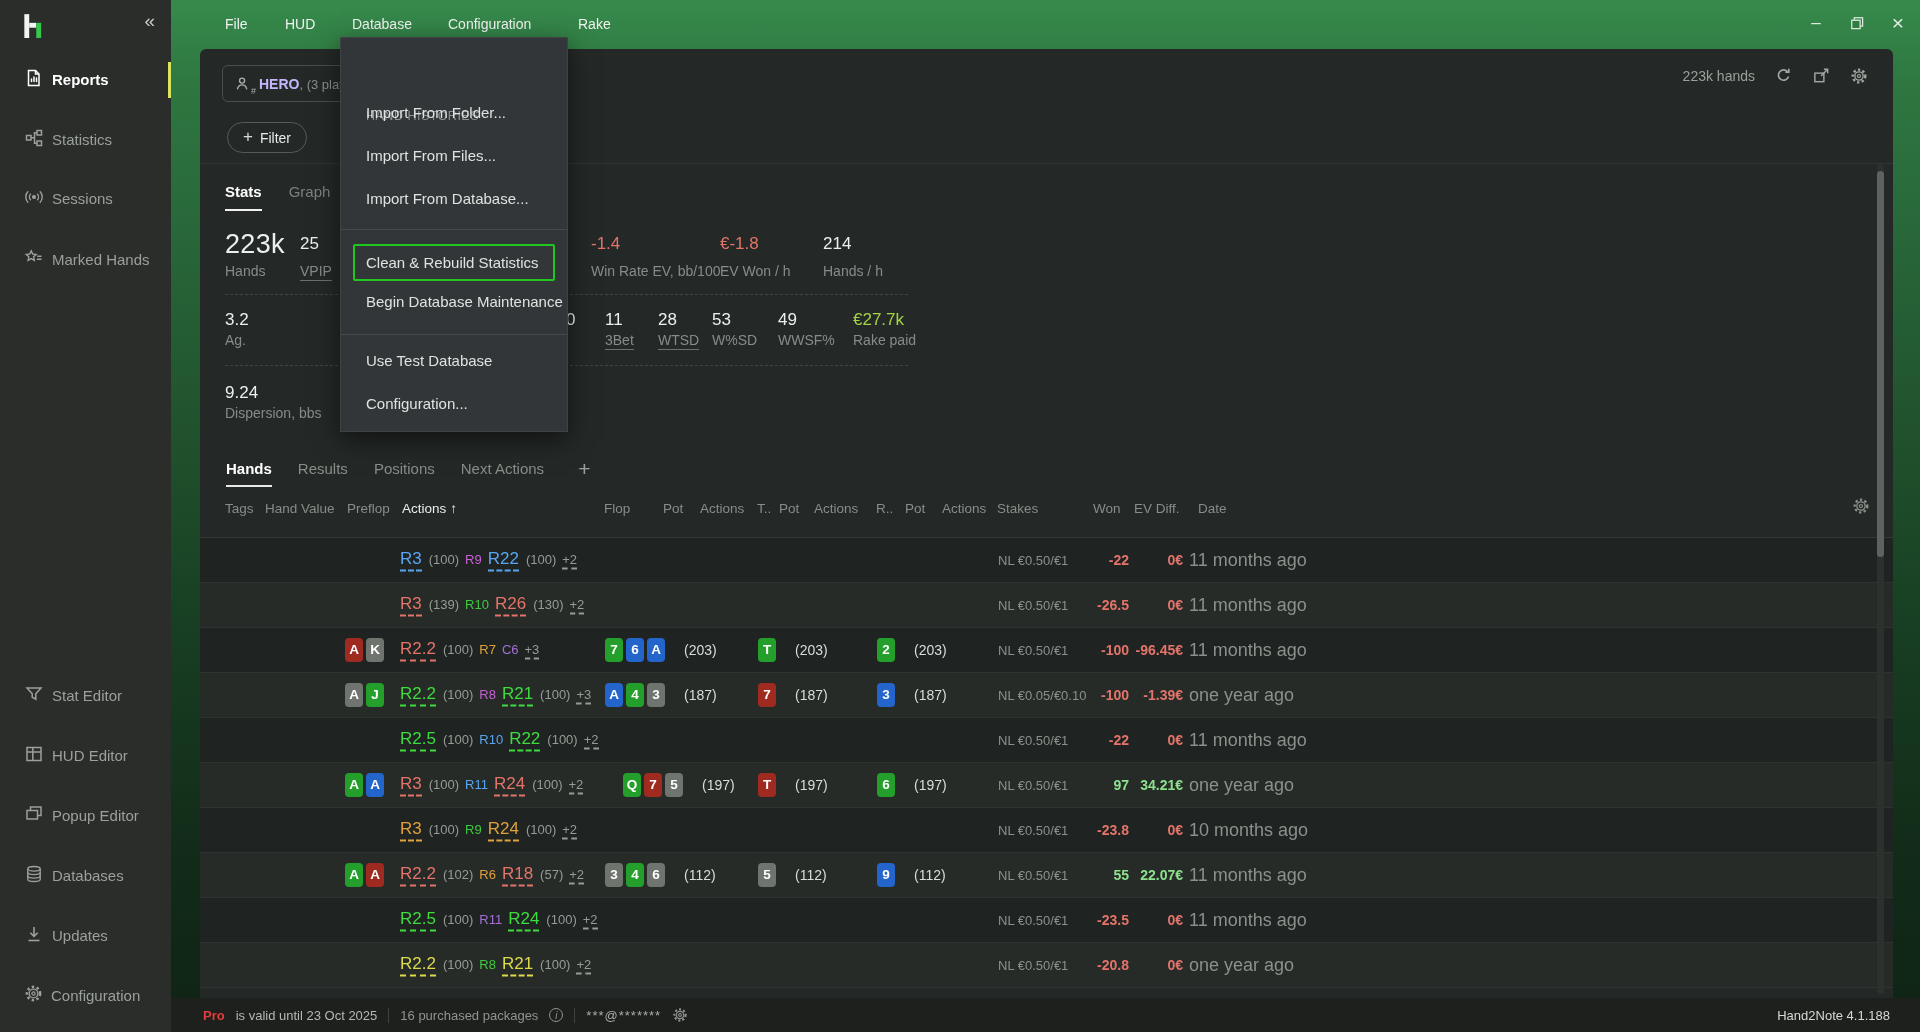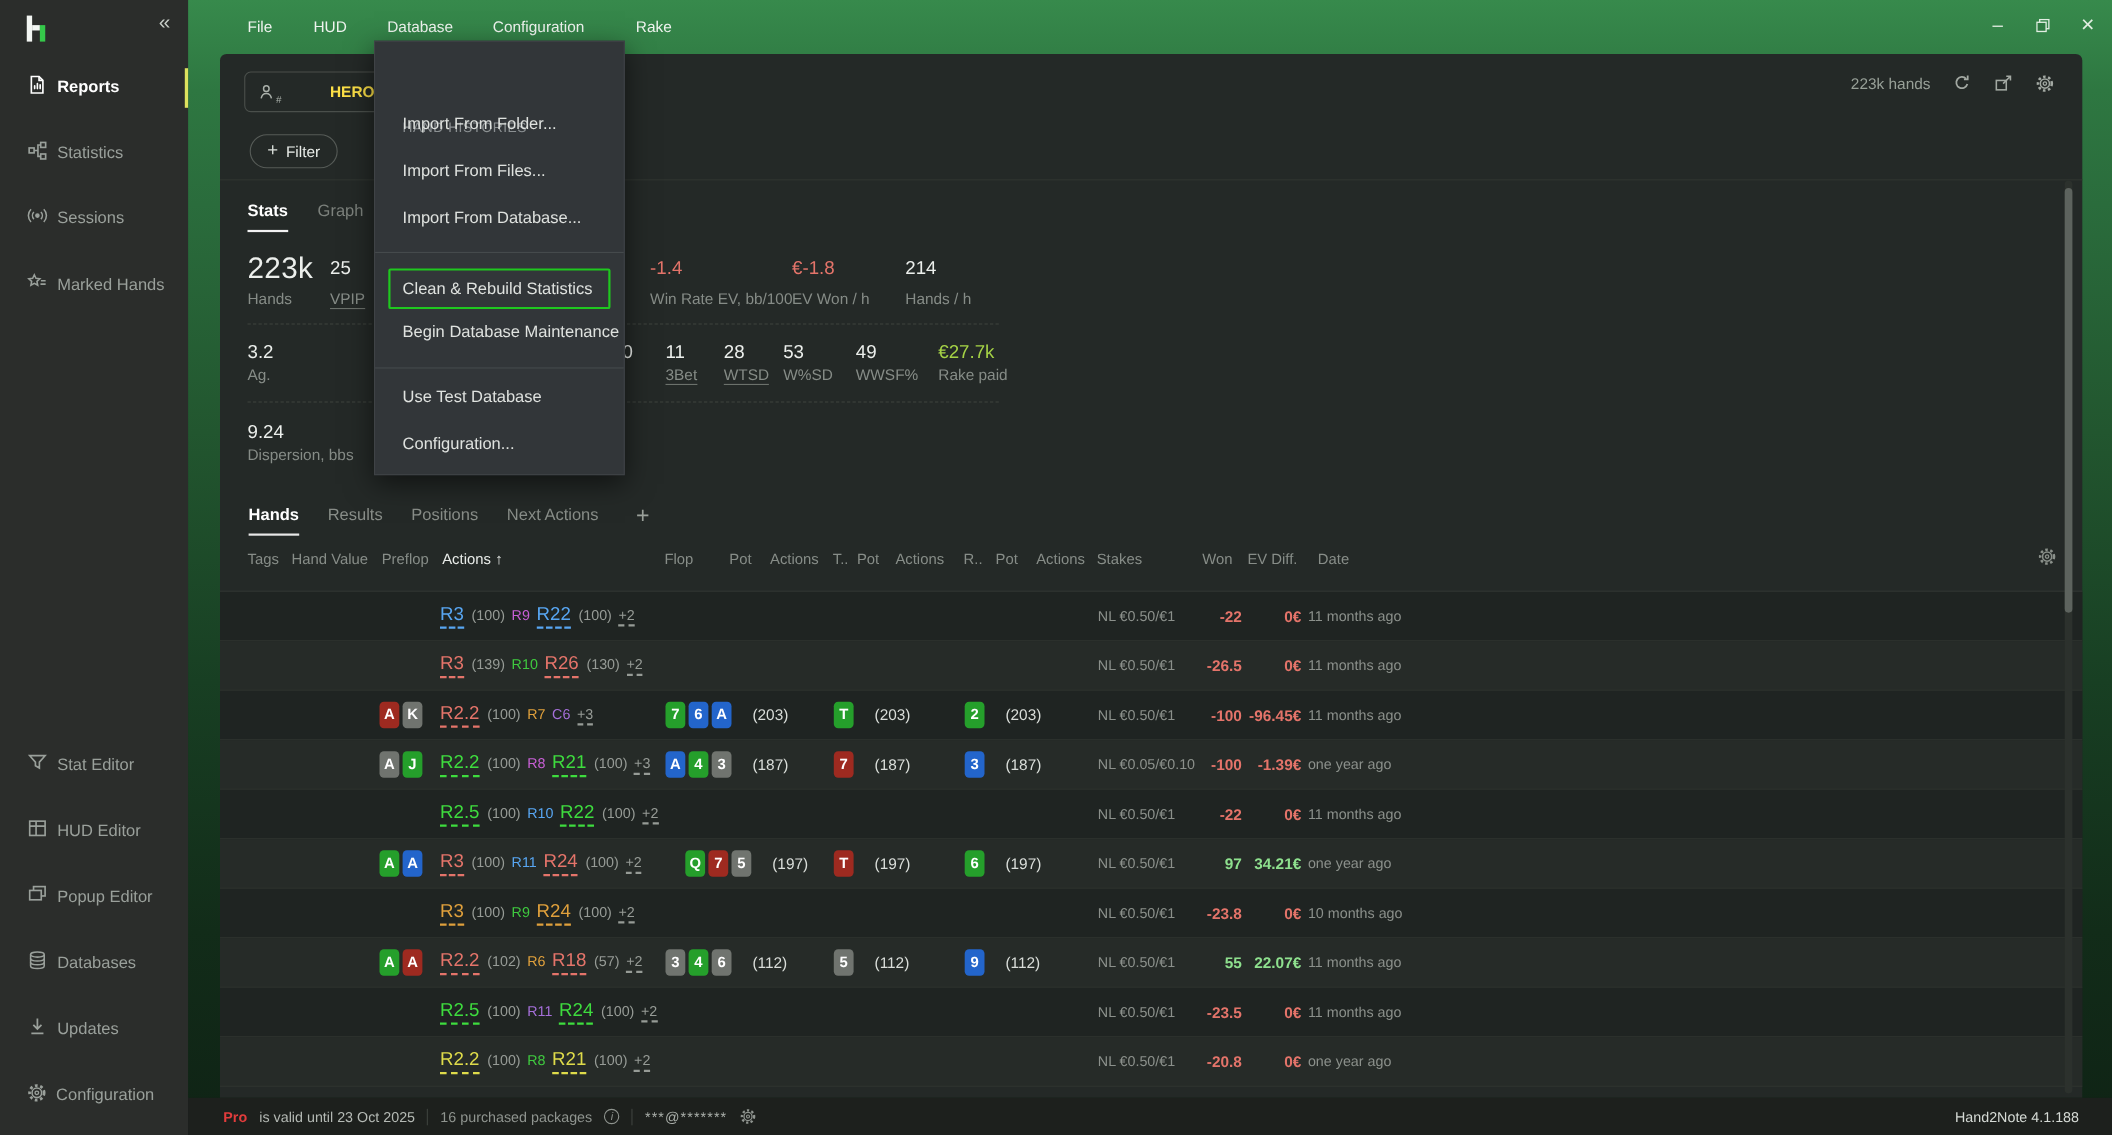--- a/index.html
+++ b/index.html
@@ -21,21 +21,21 @@
   .side-item{position:absolute;left:0;width:171px;height:40px;display:flex;align-items:center;
              padding-left:24px;gap:8px;color:#9aa09b;font-size:15px;}
   .side-item.active{color:#ffffff;font-weight:700;}
   .side-item svg{flex:0 0 auto;}
   .act-ind{position:absolute;right:0;top:62px;width:3px;height:36px;background:#dde25e;}
   
   .card{position:absolute;left:200px;top:49px;width:1693px;height:949px;background:#242927;
         border-radius:6px 6px 0 0;z-index:2;}
   .chip{position:absolute;left:22px;top:16px;width:200px;height:37px;border:1px solid #4a4f4b;border-radius:6px;
         display:flex;align-items:center;padding:0 11px;gap:7px;color:#aab0aa;white-space:nowrap;overflow:hidden;}
-  .chip .name{color:#fde047;font-weight:700;font-size:14px;margin-left:41px;}
+  .chip .name{color:#c4b5fd;font-weight:700;font-size:14px;}
   .chip .suffix{color:#8b908b;font-size:13px;}
   .chip-icon{position:relative;width:18px;height:18px;}
   .chip-hash{position:absolute;right:-4px;bottom:-3px;font-size:9px;color:#aab0aa;}
   .hands-badge{position:absolute;top:17px;right:25px;display:flex;align-items:center;gap:19px;color:#a2a8a2;}
   .hands-badge .txt{font-size:14px;color:#98a098;}
   .filter-btn{position:absolute;left:27px;top:73px;width:80px;height:31px;border-radius:16px;border:1px solid #565b57;
         background:transparent;color:#e8ece8;font-size:14px;display:flex;align-items:center;justify-content:center;gap:7px;}
   .filter-btn .pl{font-size:17px;color:#d8ddd8;margin-top:-1px;}
   .hline{position:absolute;left:0;right:0;top:114px;border-top:1px solid #313631;}
   .view-tabs{position:absolute;left:25px;top:134px;display:flex;gap:27px;font-size:15px;}
@@ -69,21 +69,21 @@
   .cell{position:absolute;top:50%;transform:translateY(-50%);white-space:nowrap;}
   .pc{display:inline-block;width:18px;height:24px;border-radius:4px;color:#fff;font-weight:700;font-size:13.5px;
       text-align:center;line-height:24px;margin-right:3px;vertical-align:middle;}
   .pot{color:#d9ddd9;font-size:14px;margin-left:16px;vertical-align:middle;}
   .act{display:inline-block;margin-right:7px;font-size:17px;padding-bottom:1px;}
   .act.sm{font-size:13px;margin-right:6px;}
   .act.dash{border-bottom:2px dashed;}
   .c-stakes{left:798px;color:#8b908b;font-size:13px;}
   .c-won{left:829px;width:100px;text-align:right;font-size:14px;font-weight:600;}
   .c-ev{left:883px;width:100px;text-align:right;font-size:14px;font-weight:600;}
-  .c-date{left:989px;color:#8b908b;font-size:13px;}
+  .c-date{left:989px;color:#8b908b;font-size:18px;}
   .neg{color:#e4746a;}
   .pos{color:#8ee08e;}
   
   .sb-track{position:absolute;left:1677px;top:115px;width:7px;height:830px;background:#2c312d;border-radius:4px;}
   .sb-thumb{position:absolute;left:1677px;top:122px;width:7px;height:386px;background:#5d635e;border-radius:4px;}
   
   .context-menu{position:absolute;left:340px;top:37px;width:228px;height:395px;background:#323639;
         border:1px solid #3f4346;box-shadow:0 8px 24px rgba(0,0,0,.55);z-index:50;}
   .cm-label{position:absolute;left:25px;font-size:12.5px;color:#8b9092;letter-spacing:.5px;margin-top:44px;}
   .cm-item{position:absolute;left:25px;font-size:15px;color:#dfe2df;white-space:nowrap;}

